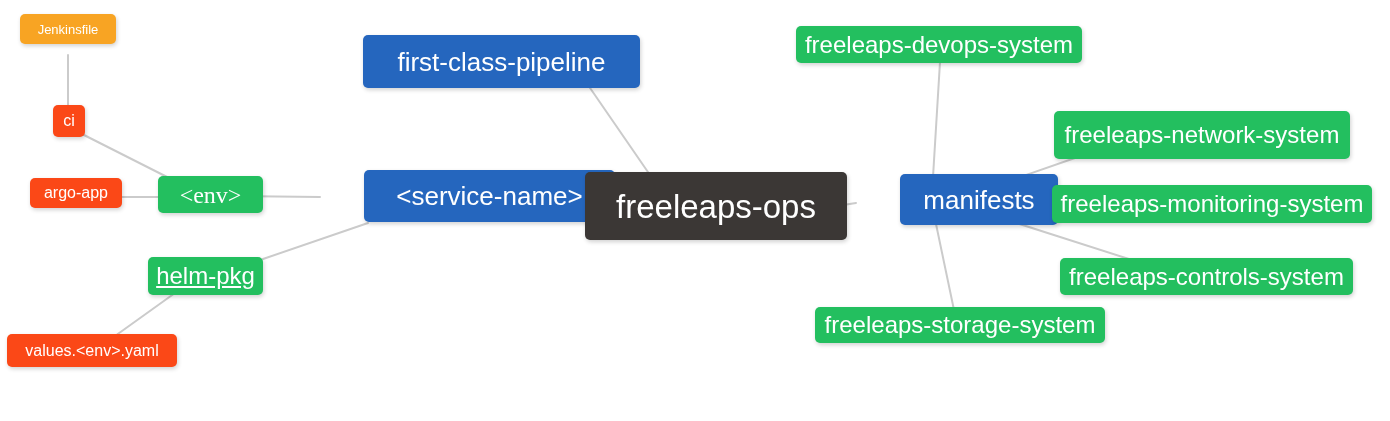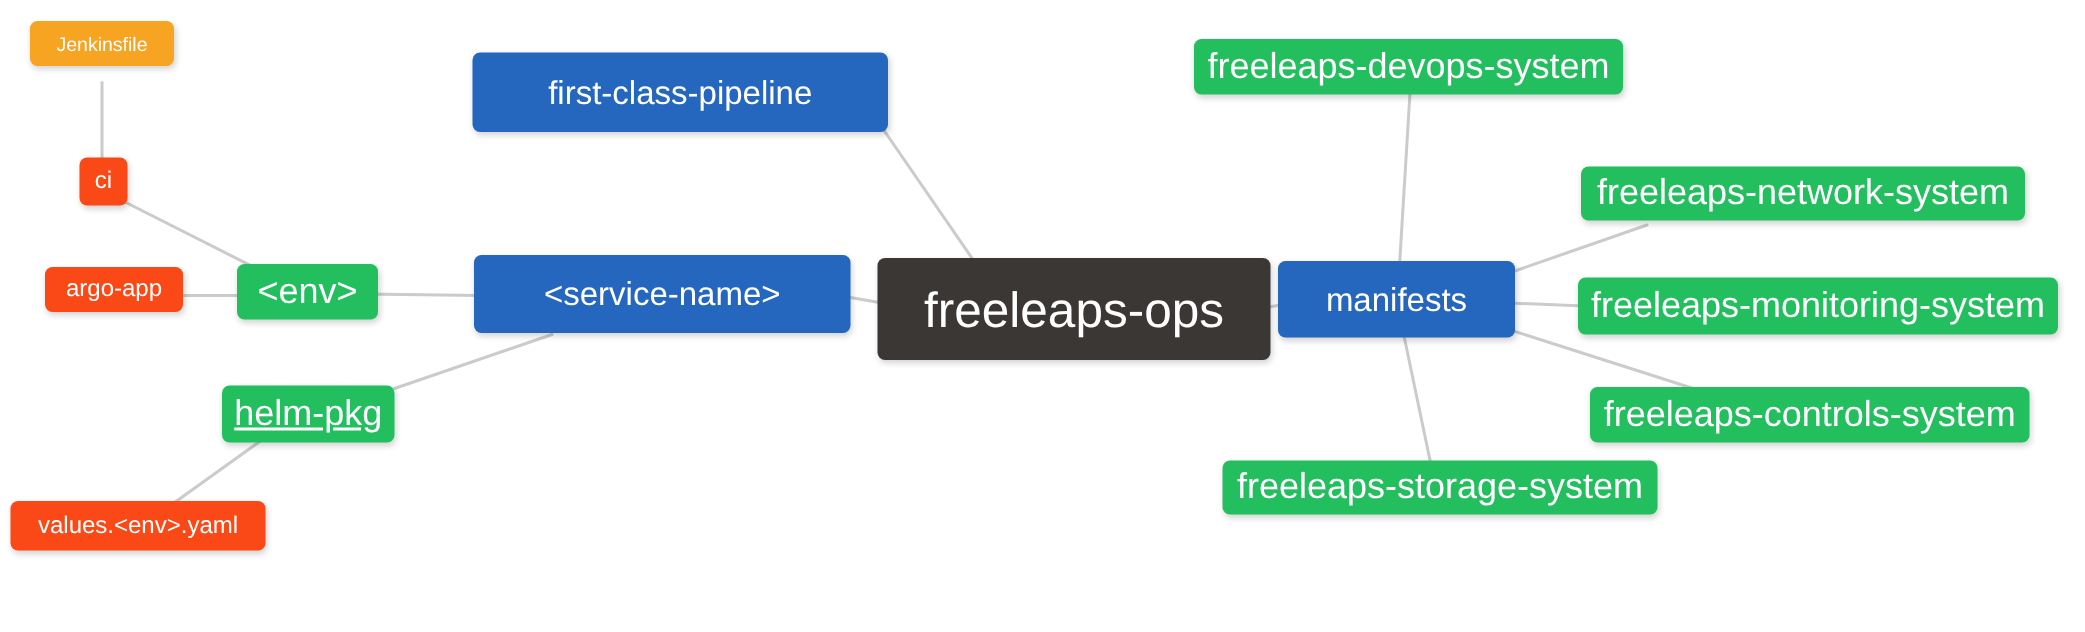--- a/index.html
+++ b/index.html
@@ -35,38 +35,38 @@
     justify-content: center;
     color: var(--c-text, #ffffff);
     border-radius: 5px;
     white-space: nowrap;
     box-shadow: 1px 2px 4px rgba(0,0,0,0.18);
     cursor: pointer;
     box-sizing: border-box;
     line-height: 1;
   }
   .lv-root { background: var(--c-root);   font-size: 33px; }
-  .lv-1    { background: var(--c-level1); font-size: 22px; }
+  .lv-1    { background: var(--c-level1); font-size: 26px; margin-left: 48px; }
   .lv-2    { background: var(--c-level2); font-size: 24px; }
   .lv-3    { background: var(--c-level3); font-size: 16px; }
   .lv-4    { background: var(--c-level4); font-size: 13px; }
 
   
   #n-jenkinsfile       { left: 20px;   top: 14px;  width: 96px;  height: 30px; }
   #n-ci                { left: 53px;   top: 105px; width: 32px;  height: 32px; }
   #n-argo-app          { left: 30px;   top: 178px; width: 92px;  height: 30px; }
-  #n-env               { left: 158px;  top: 176px; width: 94px;  height: 37px; }
+  #n-env               { left: 158px;  top: 176px; width: 105px;  height: 37px; font-family: Liberation Serif, serif; }
   #n-helm-pkg          { left: 148px;  top: 257px; width: 115px; height: 38px; text-decoration: underline; }
   #n-values-env-yaml   { left: 7px;    top: 334px; width: 170px; height: 33px; }
   #n-first-class-pipeline { left: 315px; top: 35px;  width: 277px; height: 53px; }
   #n-service-name      { left: 316px;  top: 170px; width: 251px; height: 52px; text-align: center; }
   #n-freeleaps-ops     { left: 585px;  top: 172px; width: 262px; height: 68px; }
   #n-manifests         { left: 852px;  top: 174px; width: 158px; height: 51px; }
   #n-devops-system     { left: 796px;  top: 26px;  width: 286px; height: 37px; }
-  #n-network-system    { left: 1054px; top: 111px; width: 296px; height: 36px; }
+  #n-network-system    { left: 1054px; top: 111px; width: 296px; height: 48px; }
   #n-monitoring-system { left: 1052px; top: 185px; width: 320px; height: 38px; }
   #n-controls-system   { left: 1060px; top: 258px; width: 293px; height: 37px; }
   #n-storage-system    { left: 815px;  top: 307px; width: 290px; height: 36px; }
 </style>
 </head>
 <body>
 
 <div class="canvas">
 
   <svg class="edges-layer" width="1390" height="421" viewBox="0 0 1390 421" aria-hidden="true">

